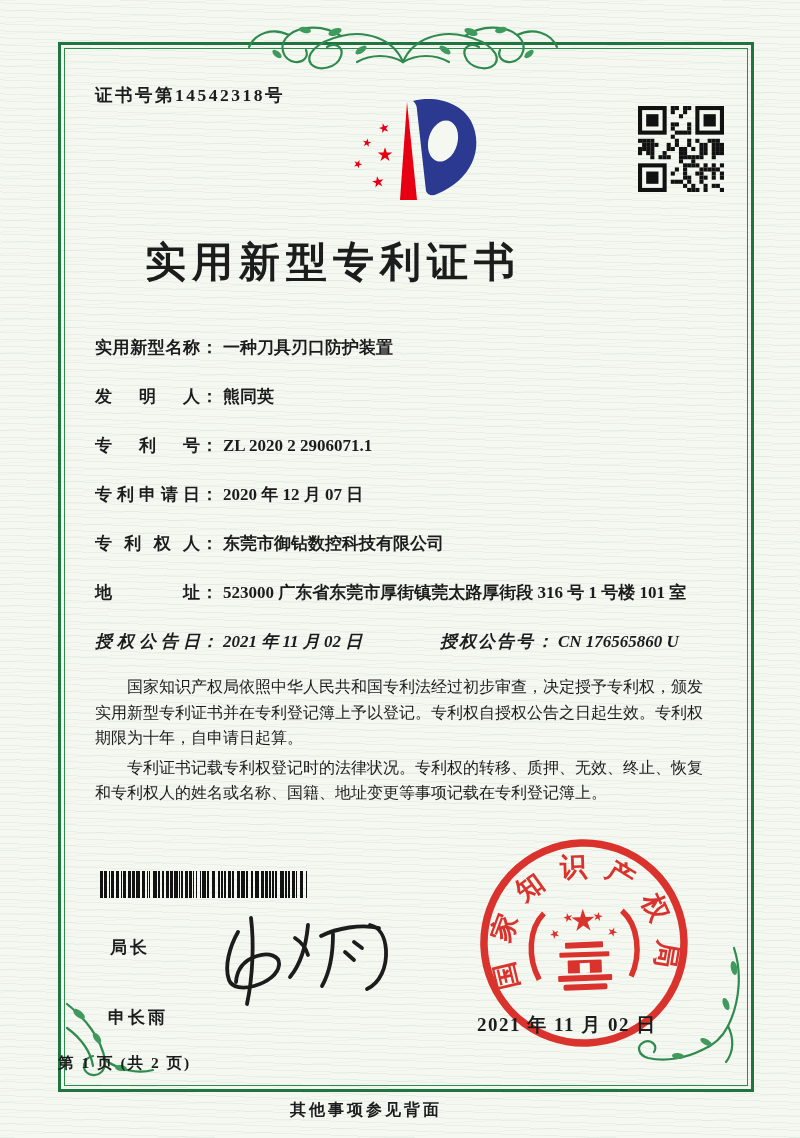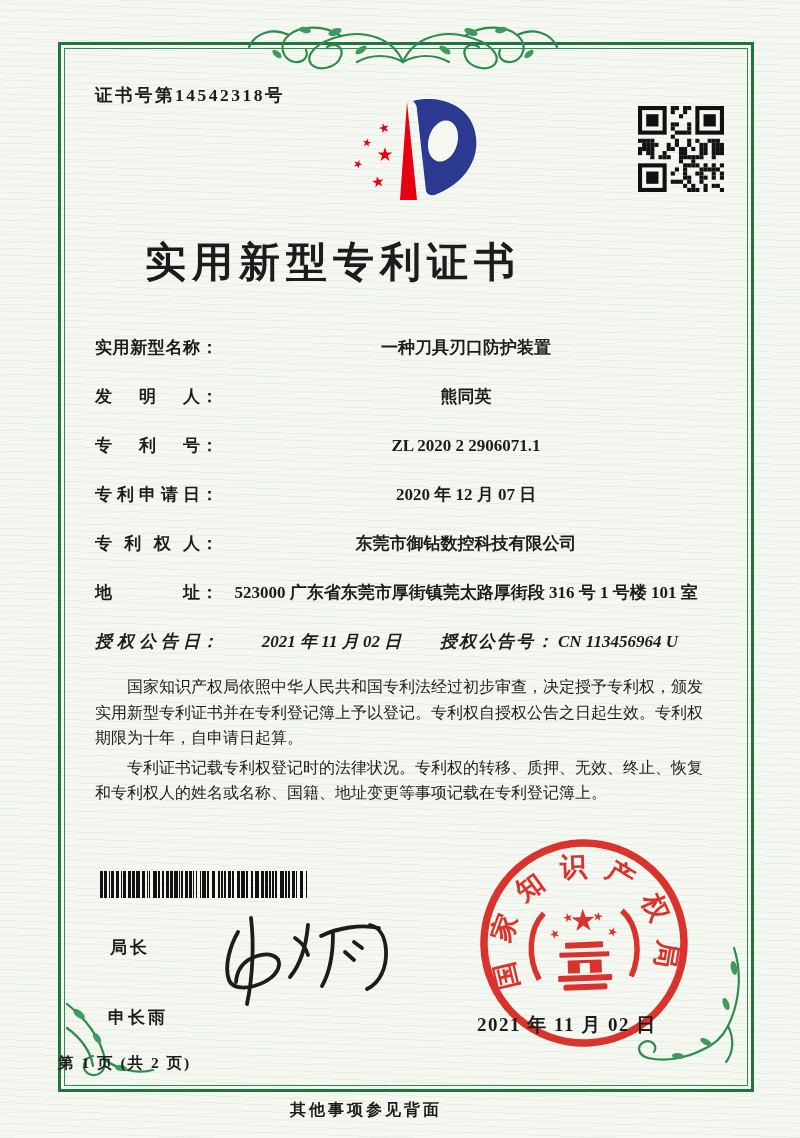--- a/index.html
+++ b/index.html
@@ -24,21 +24,21 @@
   .cert-no{left:95px;top:83px;font-size:17.5px;font-weight:600;letter-spacing:2.5px;}
   .logo{left:336px;top:88px;width:150px;height:130px;}
   .qr{left:638px;top:106px;width:86px;height:86px;}
   
   .title{left:58px;width:550px;top:235px;text-align:center;font-size:41px;font-weight:700;letter-spacing:6px;}
   
   .fields{left:95px;top:334px;width:614px;}
   .row{display:flex;font-size:17px;font-weight:600;line-height:27px;margin-bottom:22px;}
   .row .lab{display:inline-block;width:105px;text-align:justify;text-align-last:justify;flex:none;}
   .row .colon{flex:none;margin:0 5px 0 1px;}
-  .row .val{flex:1;text-align:center;}
+  .row .val{flex:1;}
   .row.double{justify-content:flex-start;}
   .row.double .grp{display:flex;font-style:italic;}
   .row.double .grp1{width:345px;flex:none;}
   .row.double .grp2 .lab2{letter-spacing:2px;flex:none;}
   
   .paragraphs{left:95px;top:674px;width:622px;font-size:16px;line-height:25.5px;}
   .paragraphs p{margin:0 0 4px 0;text-indent:2em;}
   
   .barcode{left:100px;top:871px;width:212px;height:27px;}
   .signer-title{left:110px;top:936px;font-size:17px;font-weight:600;letter-spacing:3px;}
@@ -269,21 +269,21 @@
   </div>
   <div class="row double">
     <span class="grp grp1">
       <span class="lab">授权公告日</span>
         <span class="colon">：</span>
         <span class="val">2021 年 11 月 02 日</span>
     </span>
     <span class="grp grp2">
       <span class="lab2">授权公告号</span>
         <span class="colon">：</span>
-        <span class="val">CN 113456964 U</span>
+        <span class="val">CN 176565860 U</span>
     </span>
   </div>
 </div>
 
 <div class="abs paragraphs">
   <p>国家知识产权局依照中华人民共和国专利法经过初步审查，决定授予专利权，颁发实用新型专利证书并在专利登记簿上予以登记。专利权自授权公告之日起生效。专利权期限为十年，自申请日起算。</p>
   <p>专利证书记载专利权登记时的法律状况。专利权的转移、质押、无效、终止、恢复和专利权人的姓名或名称、国籍、地址变更等事项记载在专利登记簿上。</p>
 </div>
 
 <svg class="abs barcode" viewBox="0 0 212 27" id="barcode-svg">

